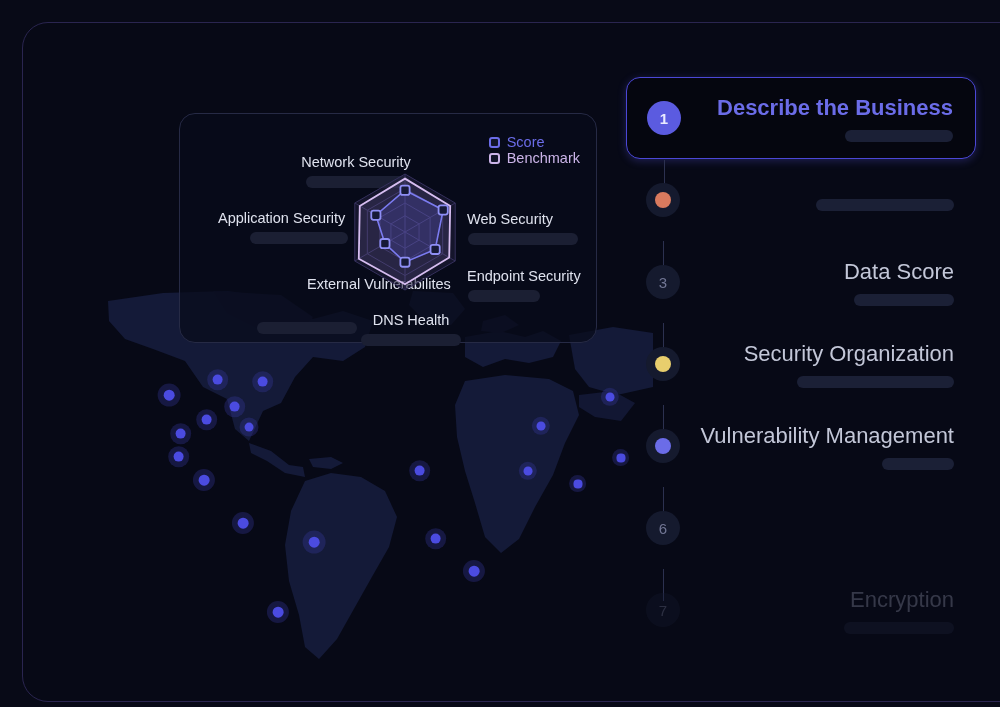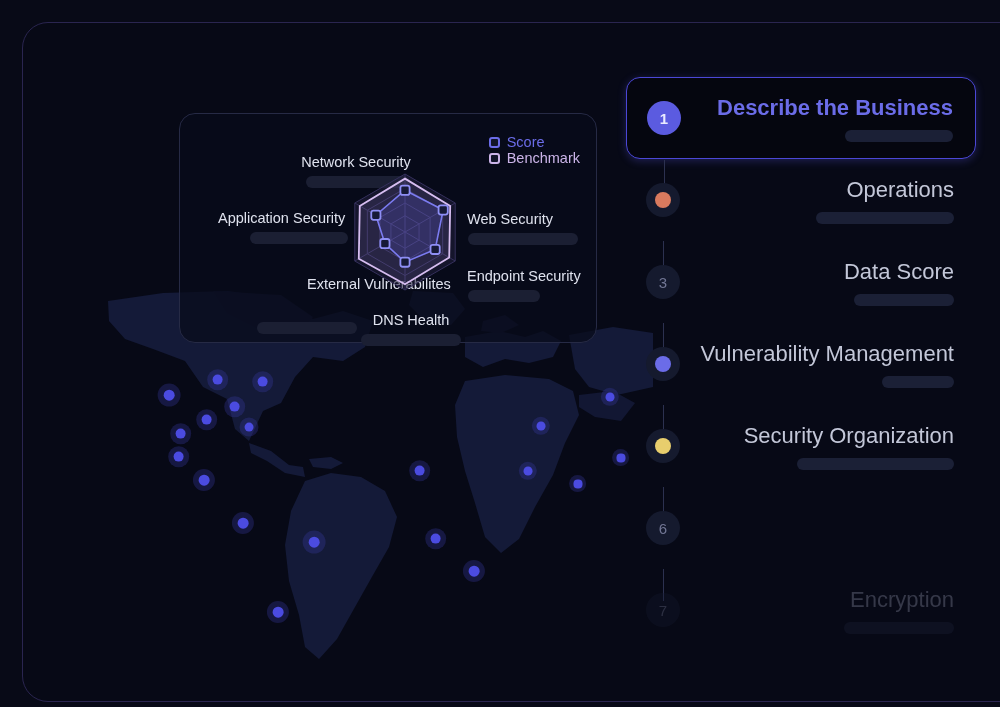--- a/index.html
+++ b/index.html
@@ -357,54 +357,53 @@
             <div class="title">Describe the Business</div>
             <div class="bar" style="width: 108px;"></div>
           </div>
           <span class="connector"></span>
         </div>
         <div class="step">
           <div class="marker">
             <span class="dot" style="background: rgb(217, 122, 94);"></span>
           </div>
           <div class="body">
-            <div class="title">Operations</div>
             <div class="bar" style="width: 138px;"></div>
           </div>
           <span class="connector"></span>
         </div>
         <div class="step">
           <div class="marker">3</div>
           <div class="body">
             <div class="title">Data Score</div>
             <div class="bar" style="width: 100px;"></div>
+          </div>
+          <span class="connector"></span>
+        </div>
+        <div class="step">
+          <div class="marker">
+            <span class="dot" style="background: rgb(232, 206, 109);"></span>
+          </div>
+          <div class="body">
+            <div class="title">Security Organization</div>
+            <div class="bar" style="width: 157px;"></div>
           </div>
           <span class="connector"></span>
         </div>
         <div class="step">
           <div class="marker">
             <span class="dot" style="background: rgb(107, 108, 232);"></span>
           </div>
           <div class="body">
             <div class="title">Vulnerability Management</div>
             <div class="bar" style="width: 72px;"></div>
           </div>
           <span class="connector"></span>
         </div>
         <div class="step">
-          <div class="marker">
-            <span class="dot" style="background: rgb(232, 206, 109);"></span>
-          </div>
-          <div class="body">
-            <div class="title">Security Organization</div>
-            <div class="bar" style="width: 157px;"></div>
-          </div>
-          <span class="connector"></span>
-        </div>
-        <div class="step">
           <div class="marker">6</div>
           <span class="connector"></span>
         </div>
         <div class="step faded">
           <div class="marker">7</div>
           <div class="body">
             <div class="title">Encryption</div>
             <div class="bar" style="width: 110px;"></div>
           </div>
         </div>

